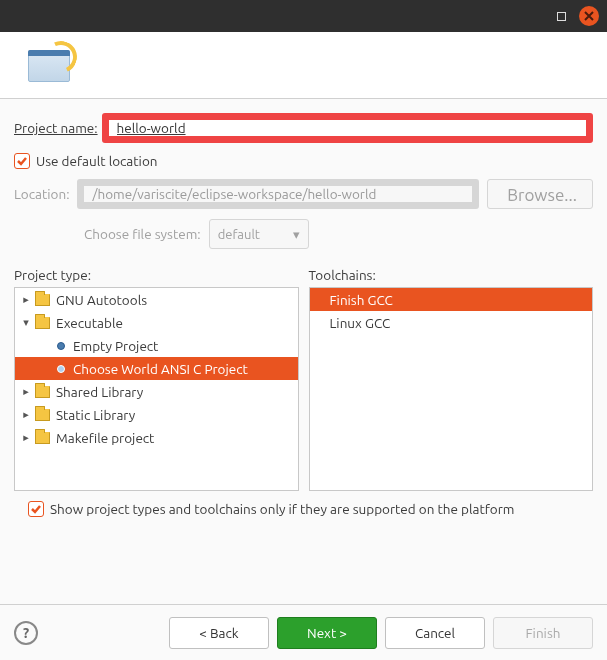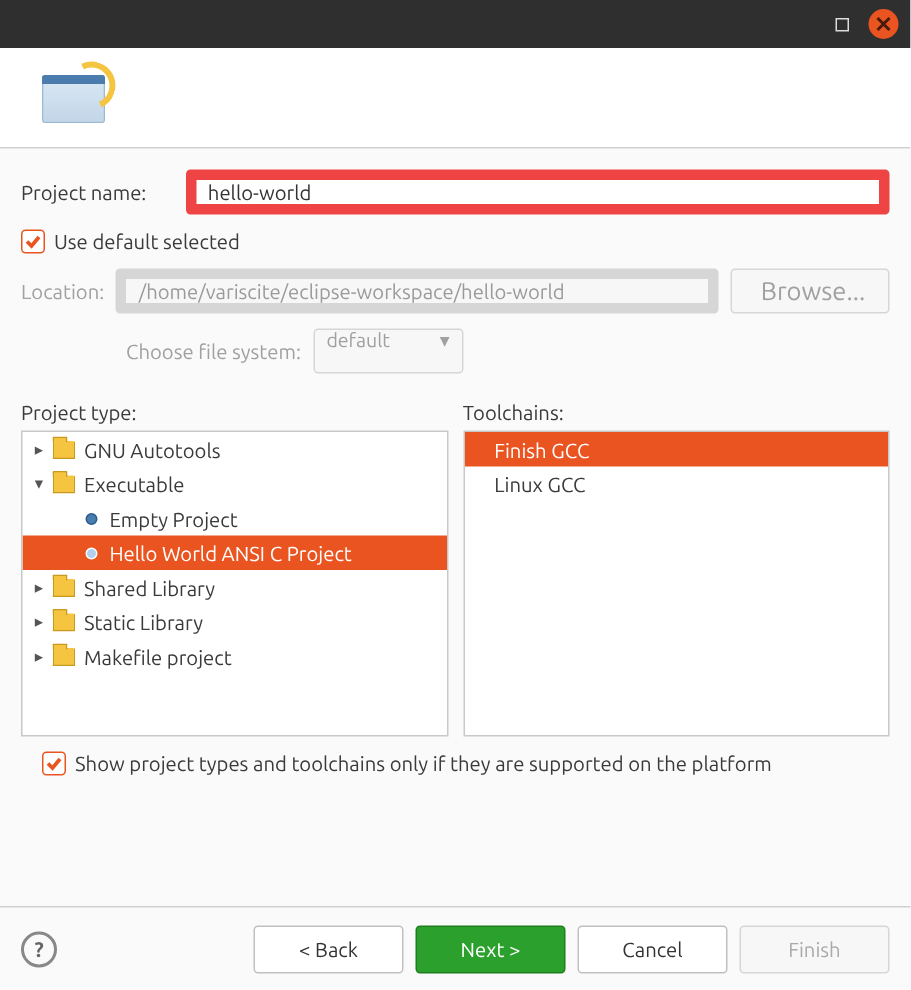--- a/index.html
+++ b/index.html
@@ -24,21 +24,21 @@
   .header-text { display: flex; flex-direction: column; gap: 4px; }
   .title { font-weight: bold; font-size: 15px; color: #333; }
   .subtitle { font-size: 13px; color: #555; }
   .banner-icon { width: 60px; height: 44px; position: relative; }
   .banner-box { position: absolute; right: 4px; top: 6px; width: 42px; height: 32px; background: linear-gradient(#dbe8f4,#c2d6e8); border: 1px solid #9abad6; border-radius: 2px; }
   .banner-top { position: absolute; right: 4px; top: 6px; width: 42px; height: 6px; background: #4a7cae; border-radius: 2px 2px 0 0; }
   .banner-arc { position: absolute; right: -3px; top: -3px; width: 32px; height: 32px; border: 4px solid #f5c542; border-left-color: transparent; border-bottom-color: transparent; border-radius: 50%; transform: rotate(20deg); }
 
   .form { padding: 14px; font-size: 13.5px; color: #3a3a3a; }
 
-  .row { display: flex; align-items: center; gap: 26px; margin-bottom: 10px; }
+  .row { display: flex; align-items: center; gap: 4px; margin-bottom: 10px; text-decoration: underline; }
   .label { white-space: nowrap; }
   .text-input {
     flex: 1; height: 30px; border: 7px solid #ef4444; border-radius: 3px;
     padding: 0 8px; font-size: 13.5px; color: #333; background: #fff;
   }
   .text-input:disabled { color: #9a9a9a; background: #f7f7f7; border-color: #d6d6d6; }
 
   .check-row { display: flex; align-items: center; gap: 6px; margin-bottom: 10px; }
   .checkbox {
     width: 16px; height: 16px; border: 1px solid #e95420; border-radius: 3px;
@@ -52,21 +52,21 @@
   .loc-label { color: #a0a0a0; }
   .browse-btn {
     width: 106px; height: 30px; border: 1px solid #d6d6d6; background: #f7f7f7;
     border-radius: 3px; color: #a0a0a0; font-size: 17px; padding-left: 10px;
   }
 
   .fs-row { display: flex; align-items: center; gap: 8px; margin-bottom: 18px; padding-left: 70px; }
   .fs-label { color: #a0a0a0; }
   .combo {
     width: 100px; height: 30px; border: 1px solid #d6d6d6; background: #f7f7f7;
-    border-radius: 3px; display: flex; justify-content: space-between;
+    border-radius: 3px; display: flex; align-items: center; justify-content: space-between;
     padding: 0 8px; color: #a0a0a0; font-size: 13px;
   }
 
   .lists { display: flex; gap: 10px; margin-bottom: 10px; align-items: center; }
   .list-col { display: flex; flex-direction: column; flex: 1; }
   .list-label { font-size: 13.5px; margin-bottom: 4px; }
   .tree {
     height: 204px; border: 1px solid #c8c8c8; background: #fff; overflow: auto;
     font-size: 13.5px; user-select: none;
   }
@@ -132,21 +132,21 @@
     <span class="label">Project name:</span>
     <input class="text-input" type="text" value="hello-world" style="">
   </div>
 
   <div class="check-row">
     <div class="checkbox">
       <svg viewBox="0 0 12 12">
           <path d="M2 6 L5 9 L10 3"></path>
         </svg>
     </div>
-    <span class="check-label">Use default selected</span>
+    <span class="check-label">Use default location</span>
   </div>
 
   <div class="loc-row">
     <span class="label loc-label">Location:</span>
     <input class="text-input" type="text" disabled="" value="/home/variscite/eclipse-workspace/hello-world" style="">
     <button class="browse-btn" disabled="">Browse...</button>
   </div>
 
   <div class="fs-row">
     <span class="label fs-label">Choose file system:</span>
@@ -171,21 +171,21 @@
             <span>Executable</span>
           </div>
           <div class="tree-item level2">
             <span class="tw"></span>
             <span class="leaf-icon"></span>
             <span>Empty Project</span>
           </div>
           <div class="tree-item level2 selected">
             <span class="tw"></span>
             <span class="leaf-icon"></span>
-            <span>Hello World ANSI C Project</span>
+            <span>Choose World ANSI C Project</span>
           </div>
           <div class="tree-item level1">
             <span class="tw">▸</span>
             <span class="folder-icon"></span>
             <span>Shared Library</span>
           </div>
           <div class="tree-item level1">
             <span class="tw">▸</span>
             <span class="folder-icon"></span>
             <span>Static Library</span>

